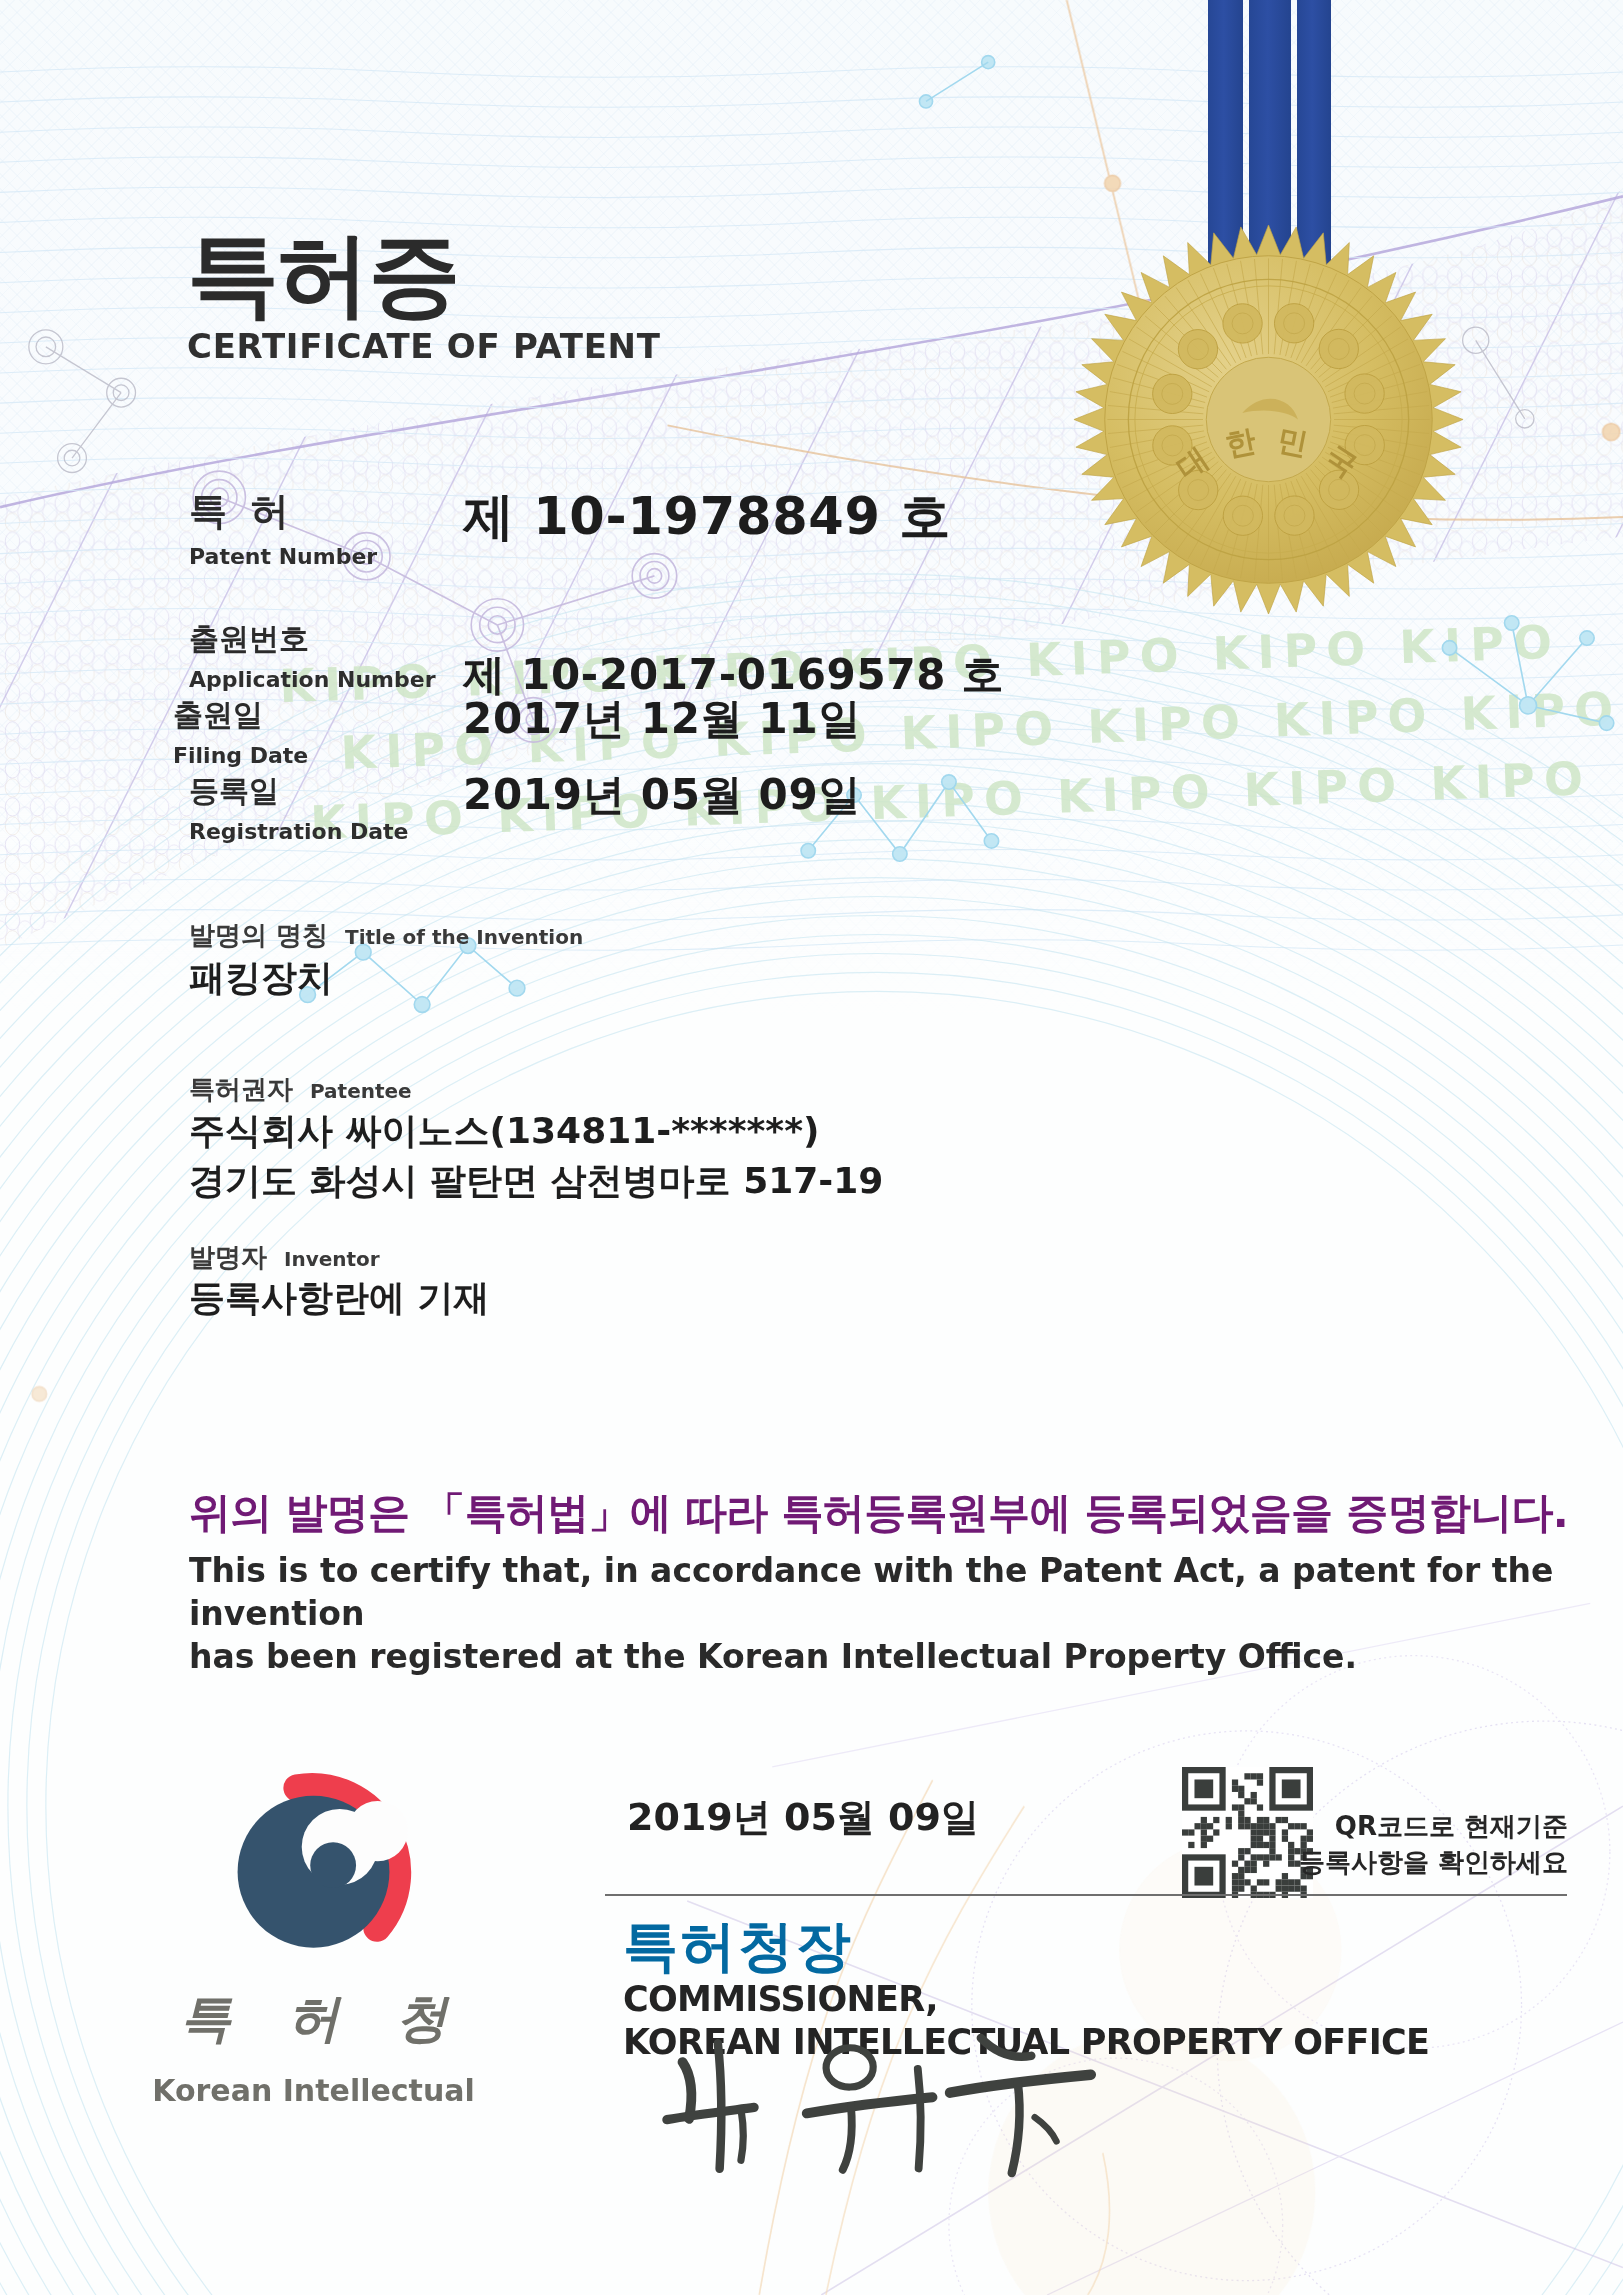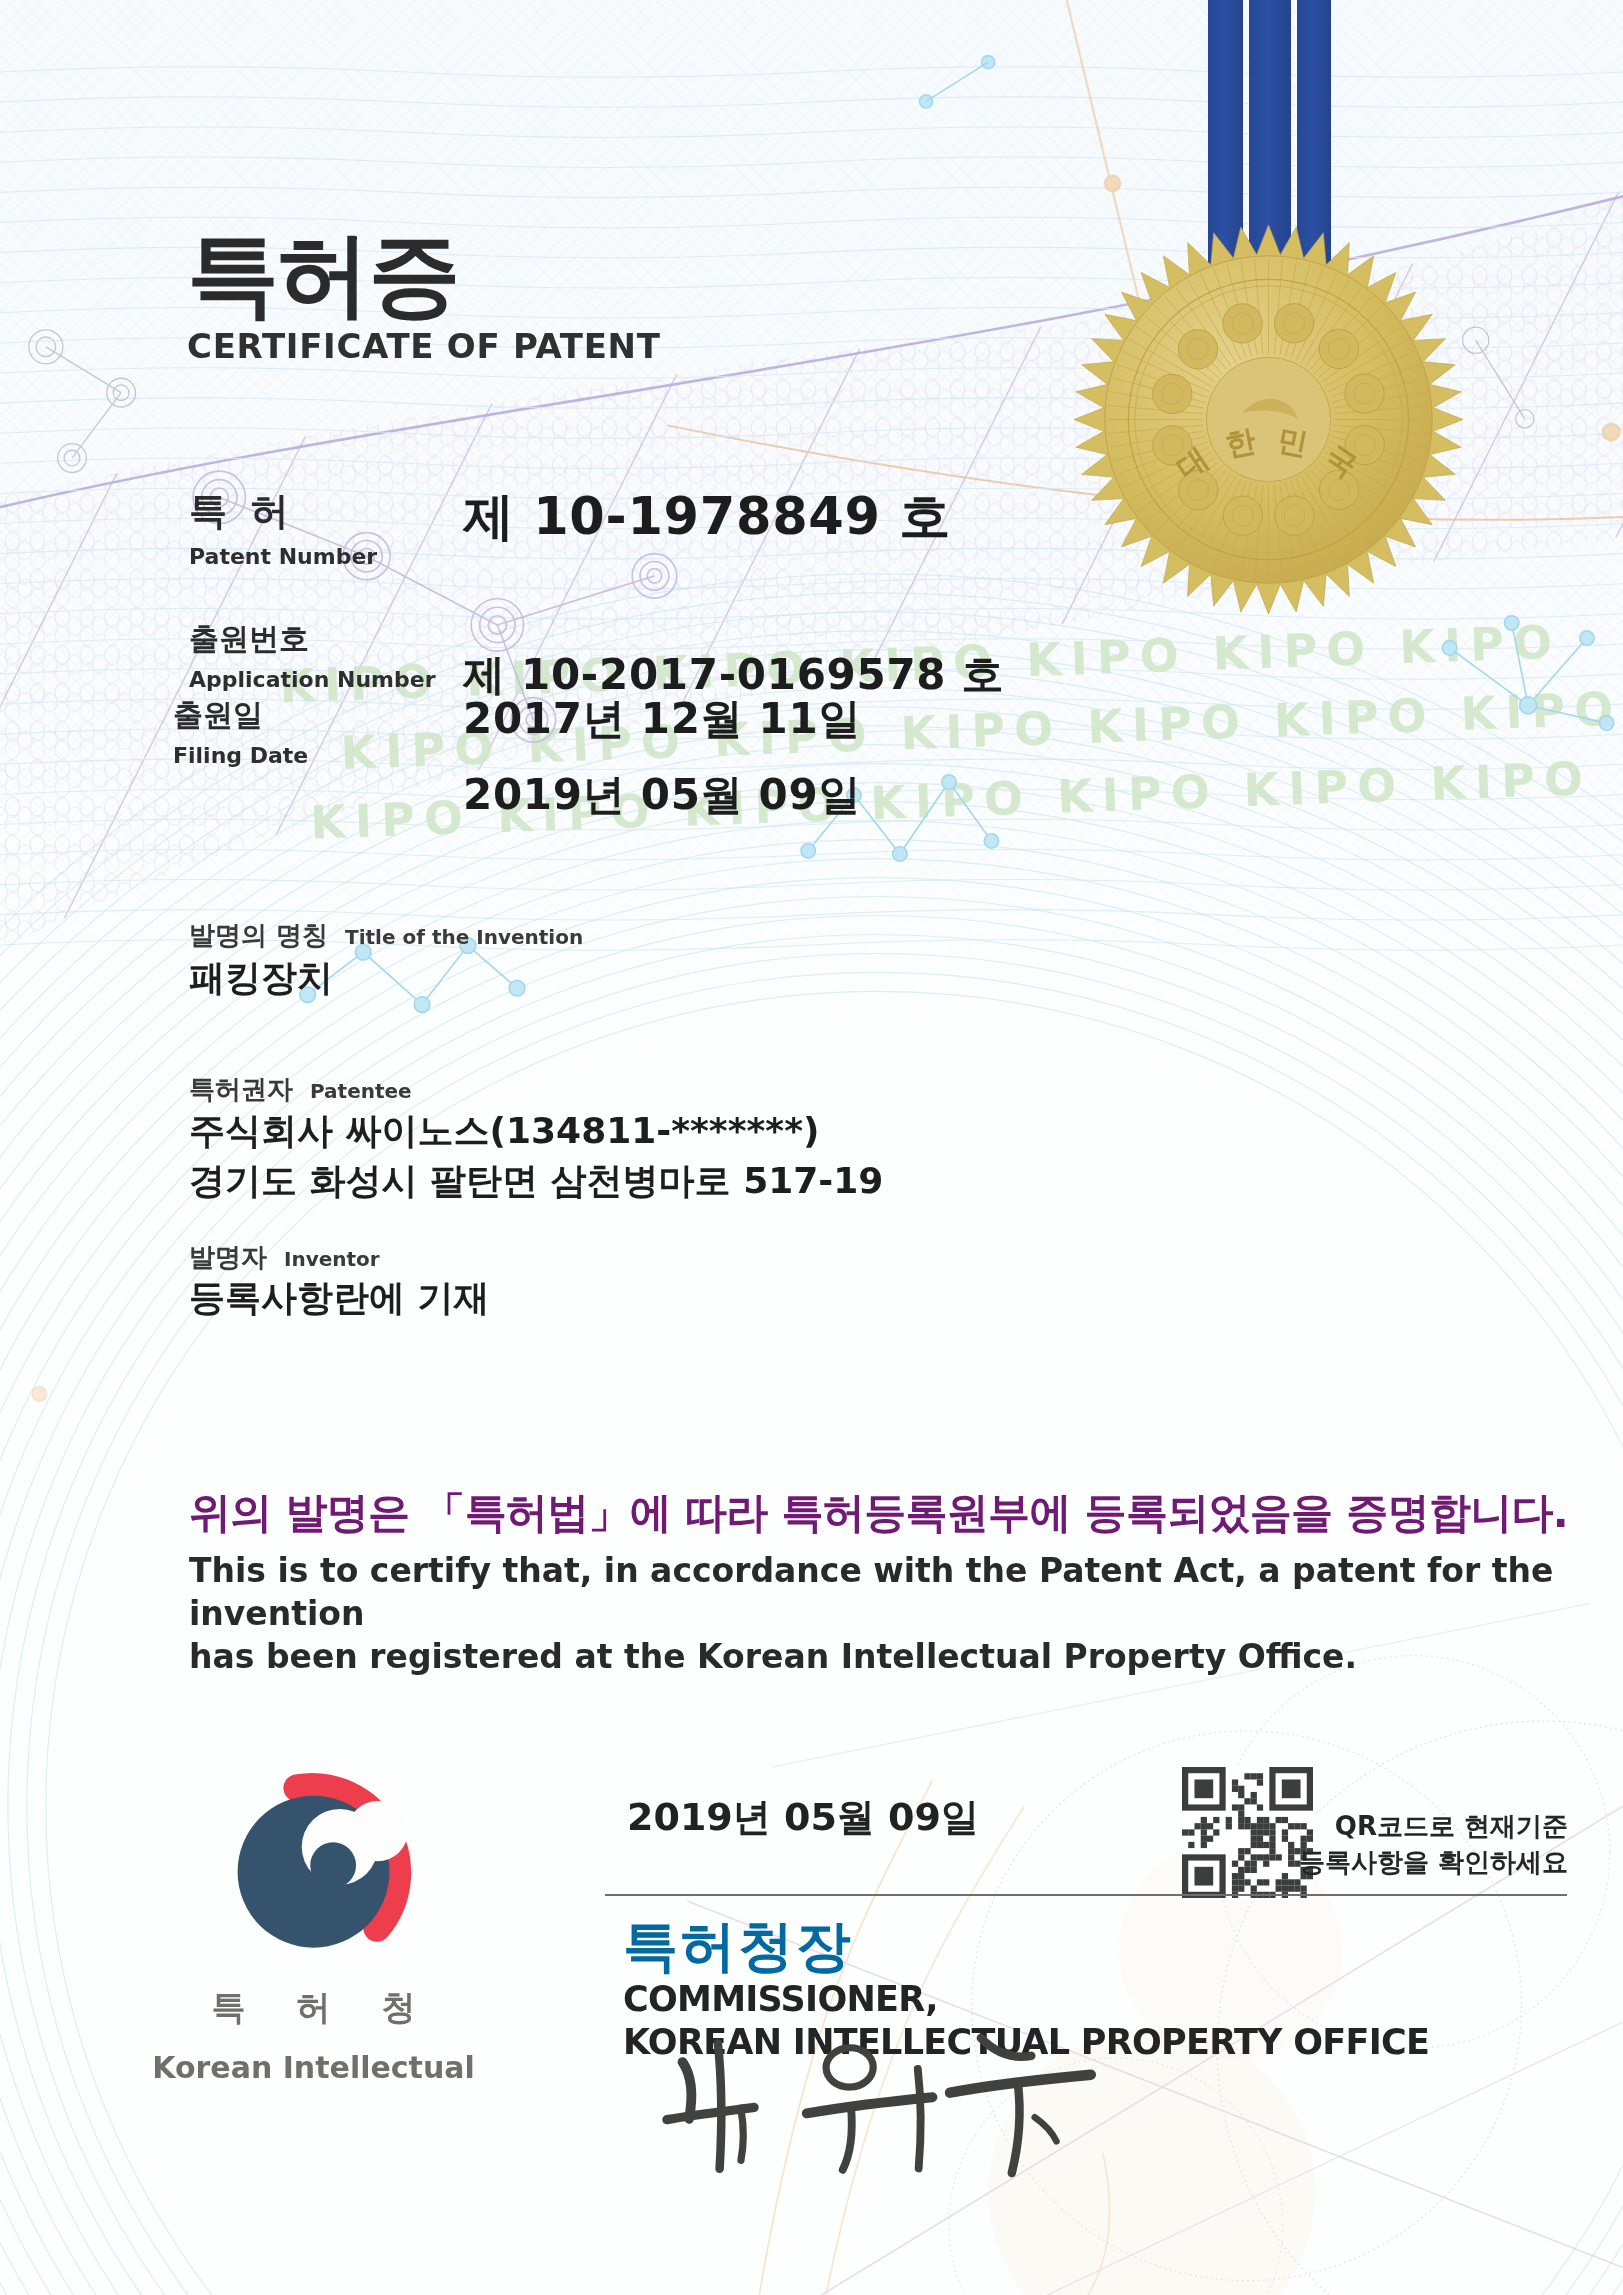--- a/index.html
+++ b/index.html
@@ -29,21 +29,21 @@
   .sec-lab .en{font-size:20px;font-weight:600;color:#3a3a3a;margin-left:17px;}
   .sec-val{font-size:36px;font-weight:800;color:#1e1e1e;}
   .stmt-ko{font-size:42px;font-weight:800;color:#701a75;letter-spacing:-0.7px;}
   .stmt-en{font-size:33px;font-weight:700;color:#2a2a2a;line-height:1.3;}
   .date{font-size:38px;font-weight:600;color:#222;}
   .qr-cap{font-size:26px;font-weight:700;color:#262626;line-height:1.4;text-align:right;}
   .rule{position:absolute;left:605px;top:1894px;width:962px;height:2px;background:#6f6f6f;z-index:5;}
   .comm-ko{font-size:55px;font-weight:800;color:#0369a1;letter-spacing:2.6px;}
   .comm-en{font-size:35px;font-weight:700;color:#242424;letter-spacing:-0.7px;line-height:1.22;}
   .kipo-txt{width:393px;text-align:center;color:#70706a;}
-  .kipo-ko{font-size:34px;font-weight:600;letter-spacing:19.6px;padding-left:19.6px;}
+  .kipo-ko{font-size:51px;font-weight:600;letter-spacing:19.6px;padding-left:19.6px;font-style:italic;}
   .kipo-en{font-size:30px;font-weight:700;line-height:1.3;margin-top:17px;}
 </style>
 </head>
 <body>
 
 <div class="page">
 
   <div class="weave"></div>
 
   <svg class="bg" width="1623" height="2295" viewBox="0 0 2480 3507">
@@ -375,20 +375,24 @@
     <div class="lab-sub">Application Number</div>
   </div>
   <div class="content val-lg" style="left:463px;top:615px;margin-top:32px;">제 10-2017-0169578 호</div>
 
   <div class="content" style="left:173px;top:695px;">
     <div class="lab">출원일</div>
     <div class="lab-sub">Filing Date</div>
   </div>
   <div class="content val-lg" style="left:463px;top:691px;">2017년  12월  11일</div>
 
+  <div class="content" style="left:189px;top:771px;">
+    <div class="lab">등록일</div>
+    <div class="lab-sub">Registration Date</div>
+  </div>
   <div class="content val-lg" style="left:463px;top:767px;">2019년  05월  09일</div>
 
   <div class="content sec-lab" style="left:189px;top:918px;">
     <span>발명의 명칭</span><span class="en">Title of the Invention</span>
   </div>
   <div class="content sec-val" style="left:189px;top:954px;">패킹장치</div>
 
   <div class="content sec-lab" style="left:189px;top:1072px;">
     <span>특허권자</span><span class="en">Patentee</span>
   </div>

